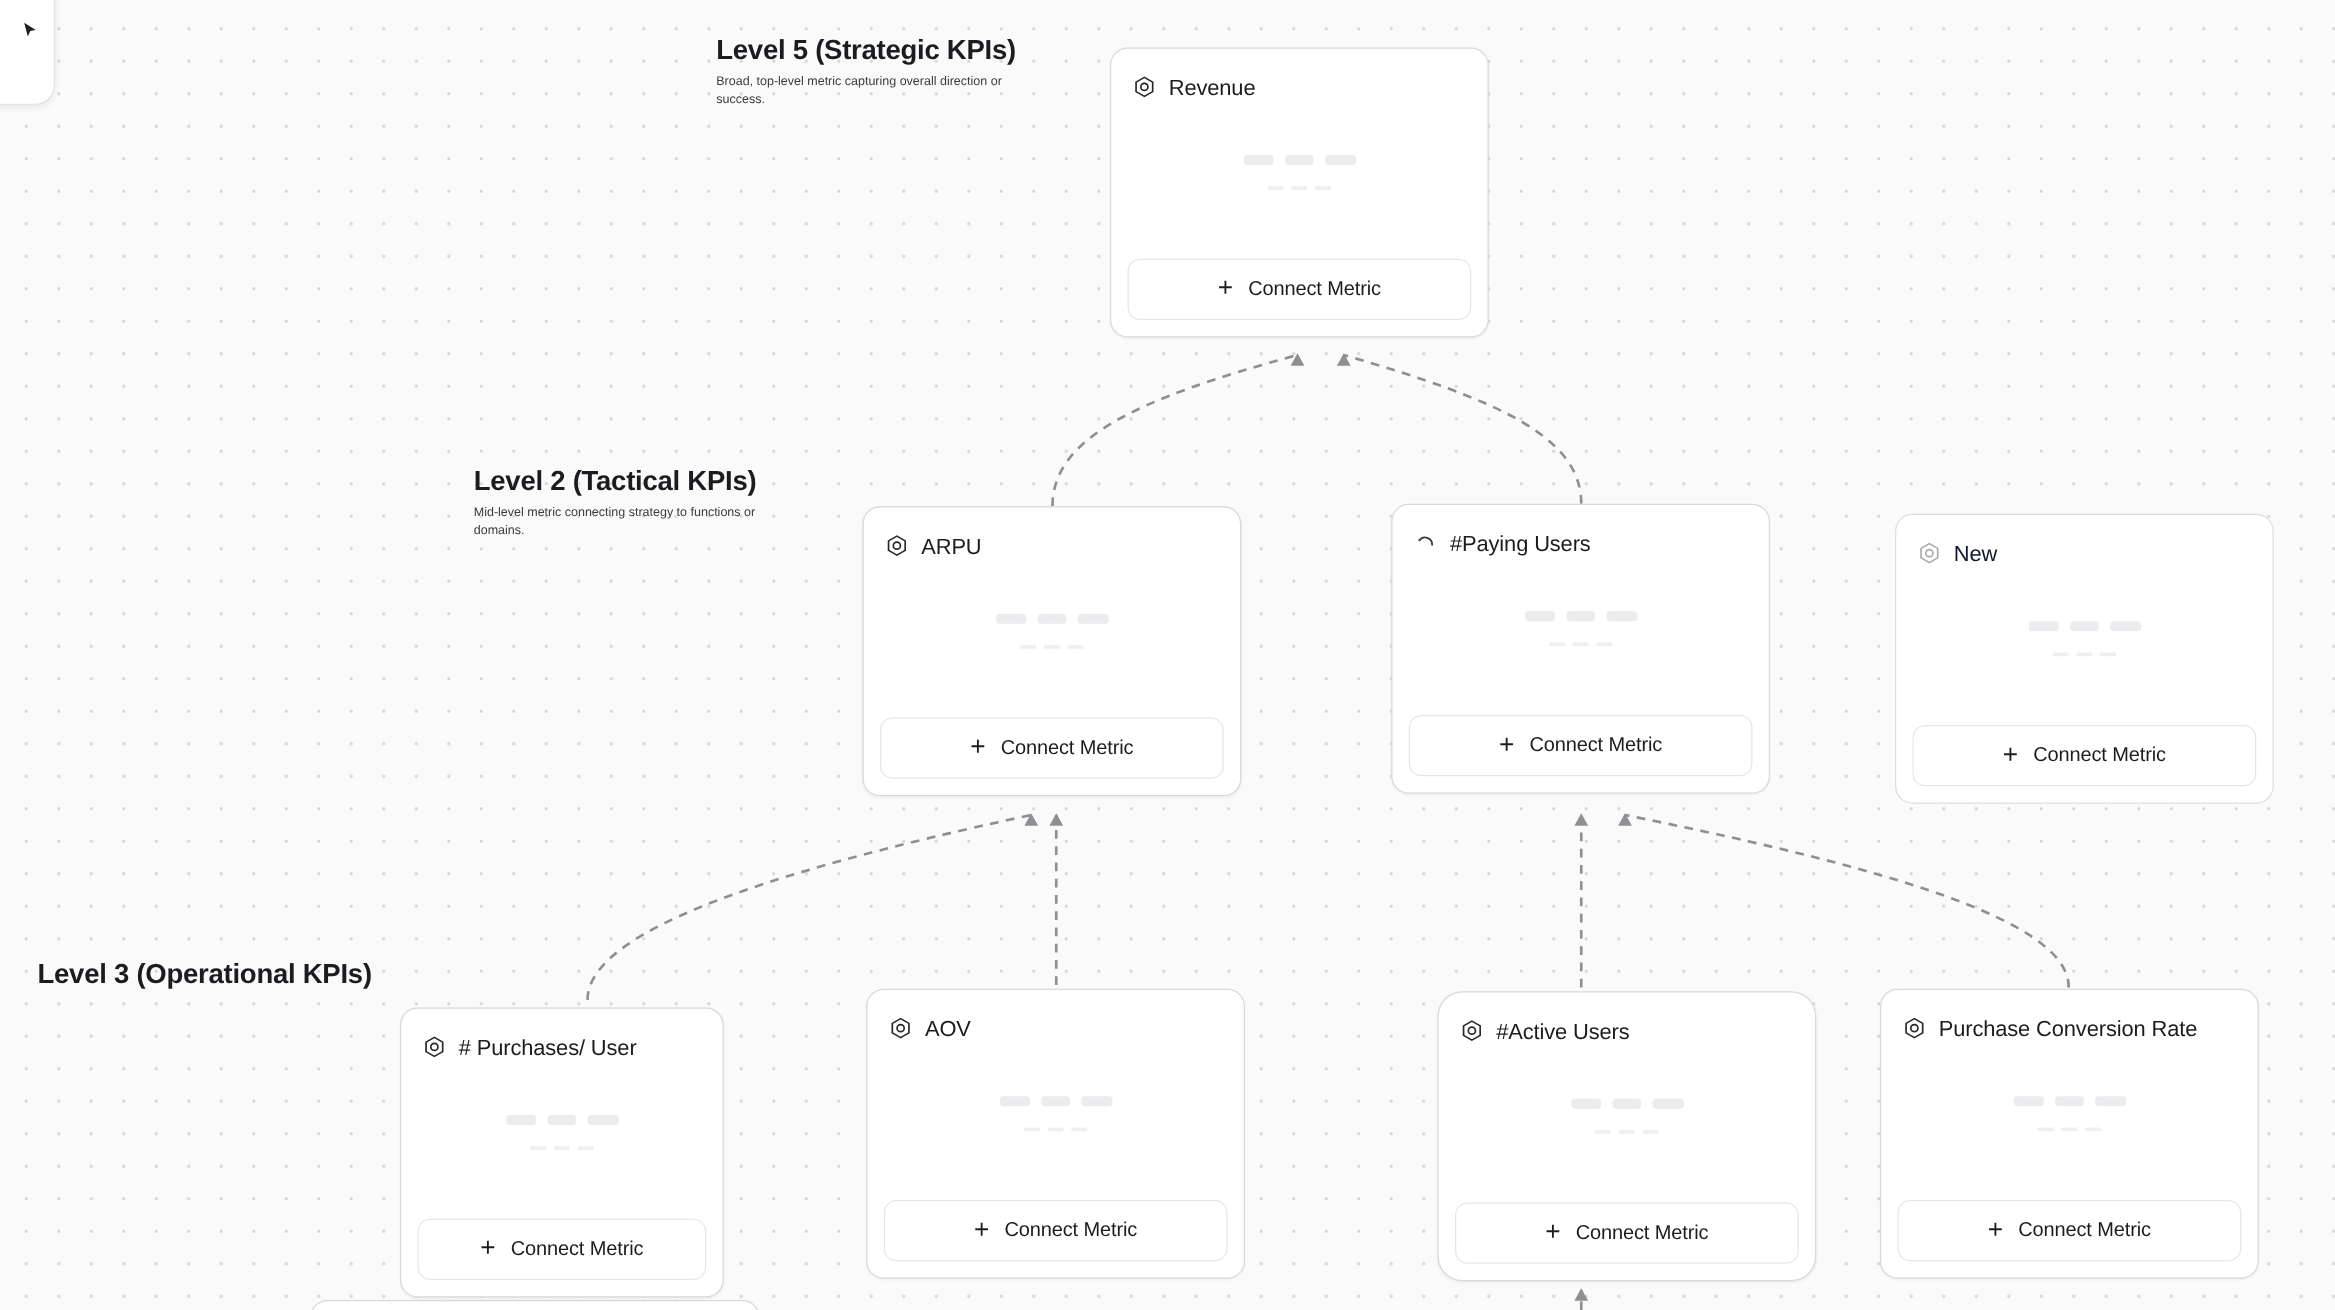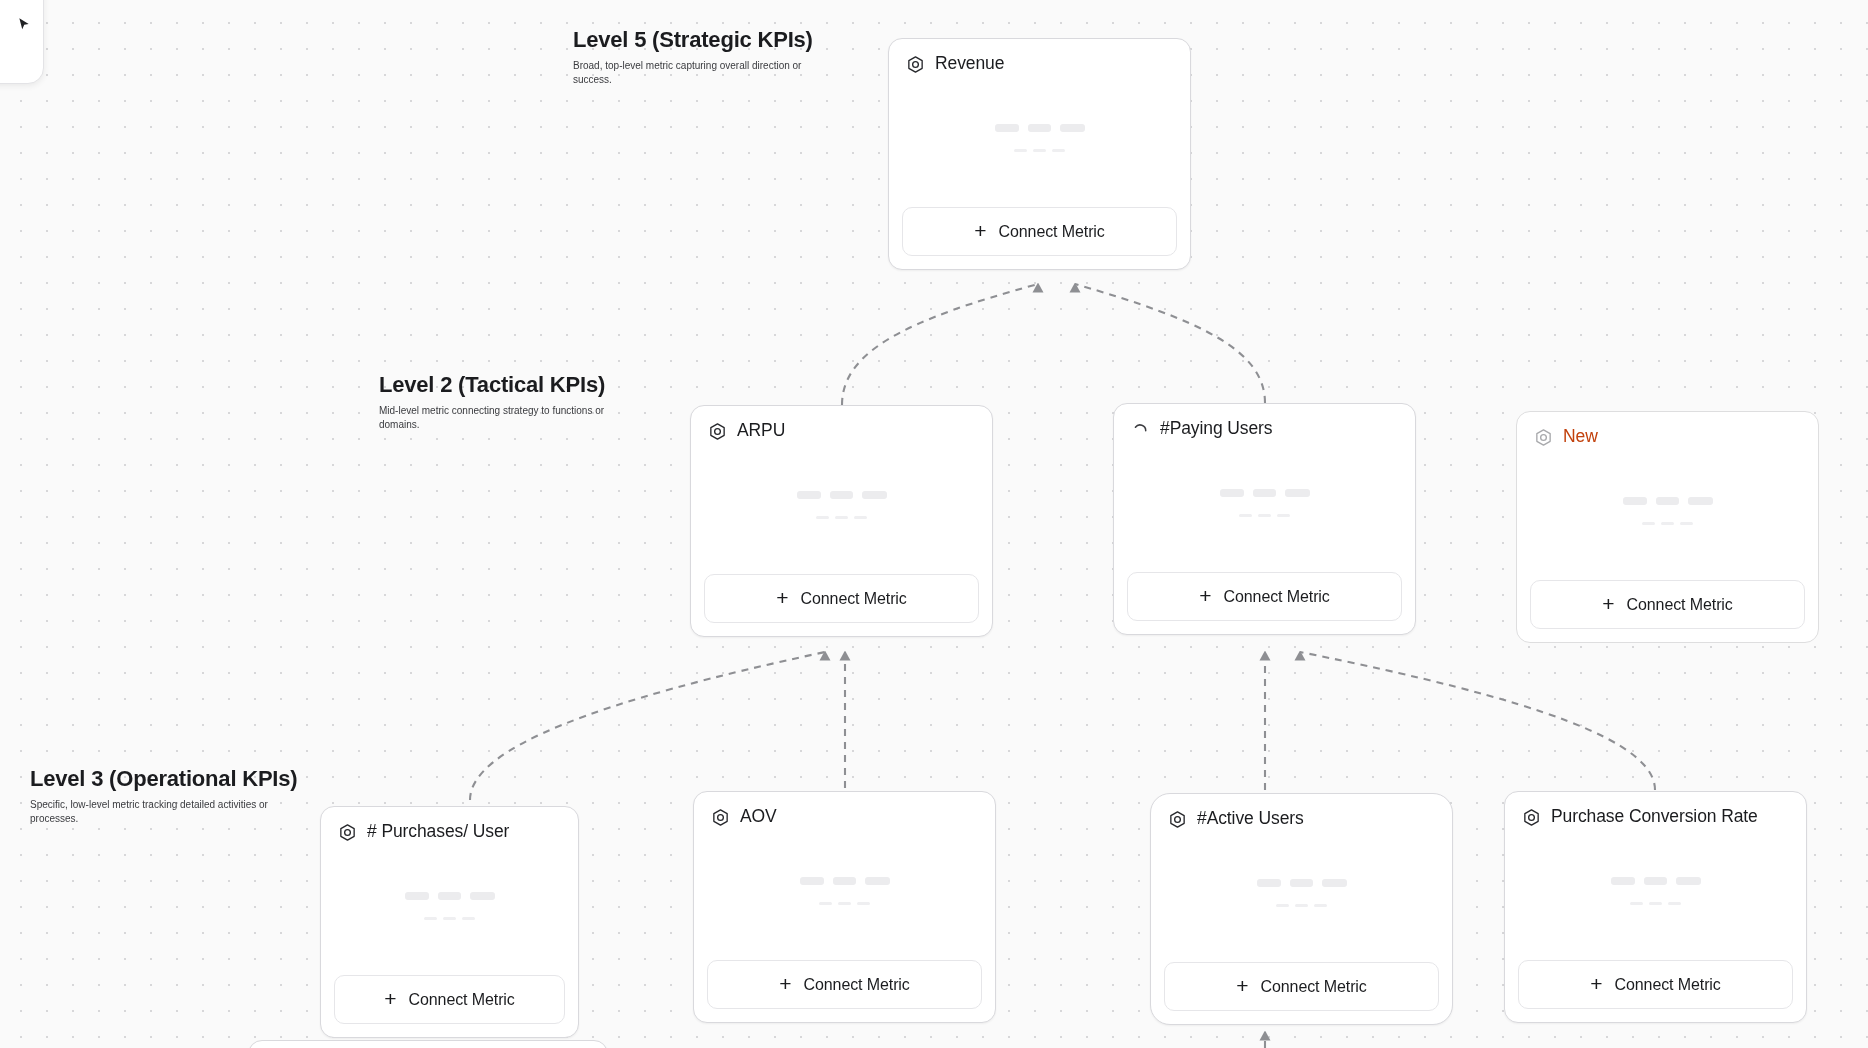--- a/index.html
+++ b/index.html
@@ -68,42 +68,42 @@
     flex-direction: column;
     padding: 14px 13px 13px 13px;
   }
   .card.ghost {
     border-color: #dededf;
     box-shadow: none;
   }
 
   .card-head {
     display: flex;
-    align-items: flex-start;
+    align-items: flex-end;
     gap: 10px;
     padding: 2px 2px 0 4px;
     height: 26px;
   }
   .card-icon {
     width: 19px;
     height: 19px;
     flex: 0 0 19px;
     display: block;
     color: #27282c;
   }
   .card-icon svg { display: block; width: 19px; height: 19px; }
   .card-title {
     font-size: 17.5px;
     font-weight: 500;
     letter-spacing: -0.1px;
     color: #1b1c1f;
     white-space: nowrap;
     line-height: 1;
   }
-  .card.ghost .card-title { color: #c2410c; }
+  .card.ghost .card-title { color: #0f172a; }
   .card.ghost .card-icon  { color: #a8a9ac; }
 
   
   .card-body {
     flex: 1 1 auto;
     display: flex;
     flex-direction: column;
     align-items: center;
     justify-content: center;
     gap: 17px;
@@ -219,21 +219,20 @@
     <div class="level-desc">Broad, top-level metric capturing overall direction or success.</div>
   </div>
 
   <div class="level-label" style="left:379px; top:371px;">
     <div class="level-title">Level 2 (Tactical KPIs)</div>
     <div class="level-desc">Mid-level metric connecting strategy to functions or domains.</div>
   </div>
 
   <div class="level-label" style="left:30px; top:765px;">
     <div class="level-title">Level 3 (Operational KPIs)</div>
-    <div class="level-desc">Specific, low-level metric tracking detailed activities or processes.</div>
   </div>
 
   <div class="card" style="left:888px; top:38px; width:303px; height:232px;">
     <div class="card-head">
       <span class="card-icon">
         <svg viewBox="0 0 24 24" fill="none" stroke="currentColor" stroke-width="1.7" stroke-linejoin="round">
             <path d="M12 2.4 20.4 7.2v9.6L12 21.6 3.6 16.8V7.2z"></path>
         <circle cx="12" cy="12" r="3.6"></circle>
           </svg>
       </span>

